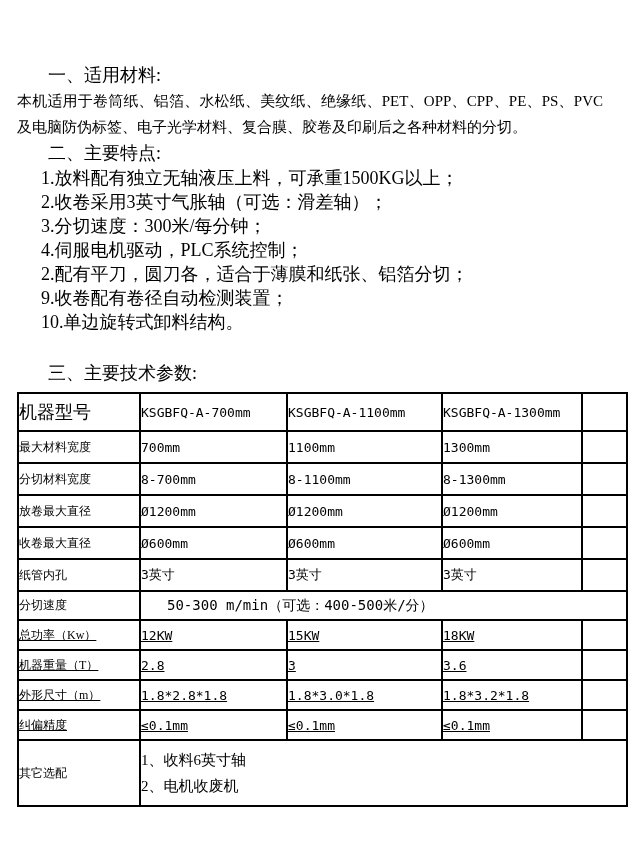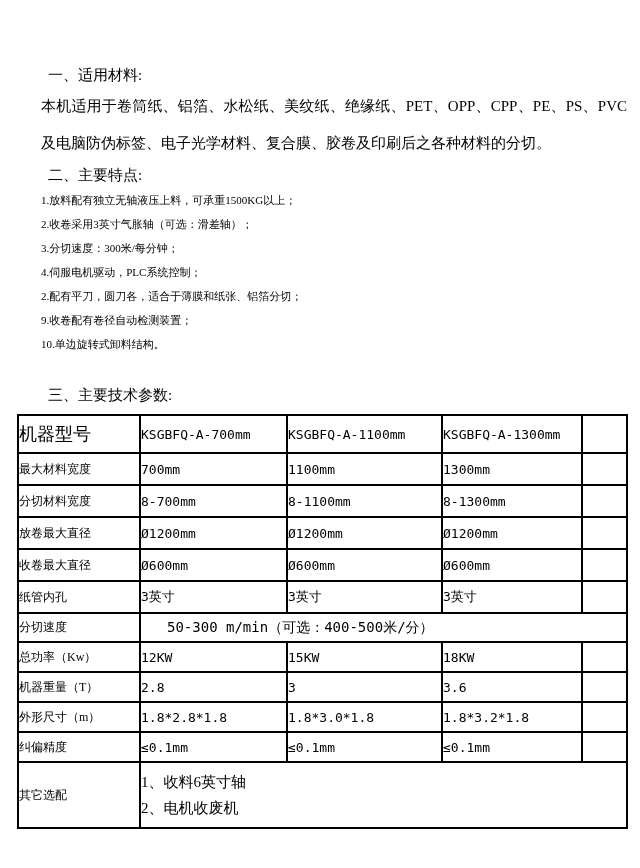--- a/index.html
+++ b/index.html
@@ -6,34 +6,33 @@
   body {
     width: 640px; height: 868px;
     color: #000000;
     font-family: "Liberation Serif", "DejaVu Serif", serif;
     overflow: hidden;
   }
   .doc { padding: 62px 14px 0 17px; }
 
   .sec-heading {
     margin-left: 31px;
-    font-size: 15px;
+    font-size: 18px;
     line-height: 26px;
     white-space: nowrap;
   }
   .para {
-    margin-left: 24px;
     width: 586px;
     font-size: 15px;
-    line-height: 37px;
+    line-height: 26px;
     text-align: justify;
   }
   .features { margin-left: 24px; }
   .feature-item {
-    font-size: 11px;
+    font-size: 18px;
     line-height: 24px;
     white-space: nowrap;
   }
   .params-heading { margin-top: 26px; }
 
   table.params {
     border-collapse: collapse;
     table-layout: fixed;
     width: 609px;
     margin-top: 6px;
@@ -52,21 +51,21 @@
   }
   td.hlbl { font-size: 18px; }
   td.val {
     font-family: "DejaVu Sans Mono", "Liberation Mono", monospace;
     font-size: 13px;
     padding-left: 8px;
     white-space: nowrap;
   }
   tr.hdr td { height: 36px; }
   tr.r td { height: 30px; }
-  tr.r2 td { height: 28px; }
+  tr.r2 td { height: 28px; text-decoration: underline; }
   tr.speed td { height: 27px; }
   tr.speed td.speedval { padding-left: 26px; font-size: 14px; }
   tr.opts td { height: 64px; }
   td.optval {
     font-size: 15px;
     padding-left: 22px;
   }
   td.optval .optline { line-height: 26px; white-space: nowrap; }
 </style>
 </head>

